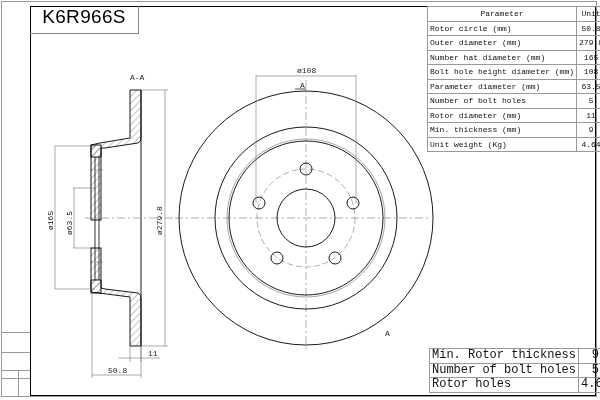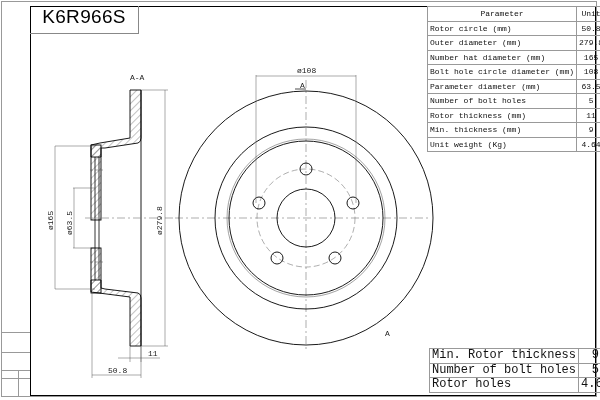--- a/index.html
+++ b/index.html
@@ -52,33 +52,33 @@
         </tr>
     <tr>
           <td>Outer diameter (mm)</td>
           <td class="unit">279.8</td>
         </tr>
     <tr>
           <td>Number hat diameter (mm)</td>
           <td class="unit">165</td>
         </tr>
     <tr>
-          <td>Bolt hole circle diameter (mm)</td>
+          <td>Bolt hole height diameter (mm)</td>
           <td class="unit">108</td>
         </tr>
     <tr>
           <td>Parameter diameter (mm)</td>
           <td class="unit">63.5</td>
         </tr>
     <tr>
           <td>Number of bolt holes</td>
           <td class="unit">5</td>
         </tr>
     <tr>
-          <td>Rotor thickness (mm)</td>
+          <td>Rotor diameter (mm)</td>
           <td class="unit">11</td>
         </tr>
     <tr>
           <td>Min. thickness (mm)</td>
           <td class="unit">9</td>
         </tr>
     <tr>
           <td>Unit weight (Kg)</td>
           <td class="unit">4.64</td>
         </tr>

